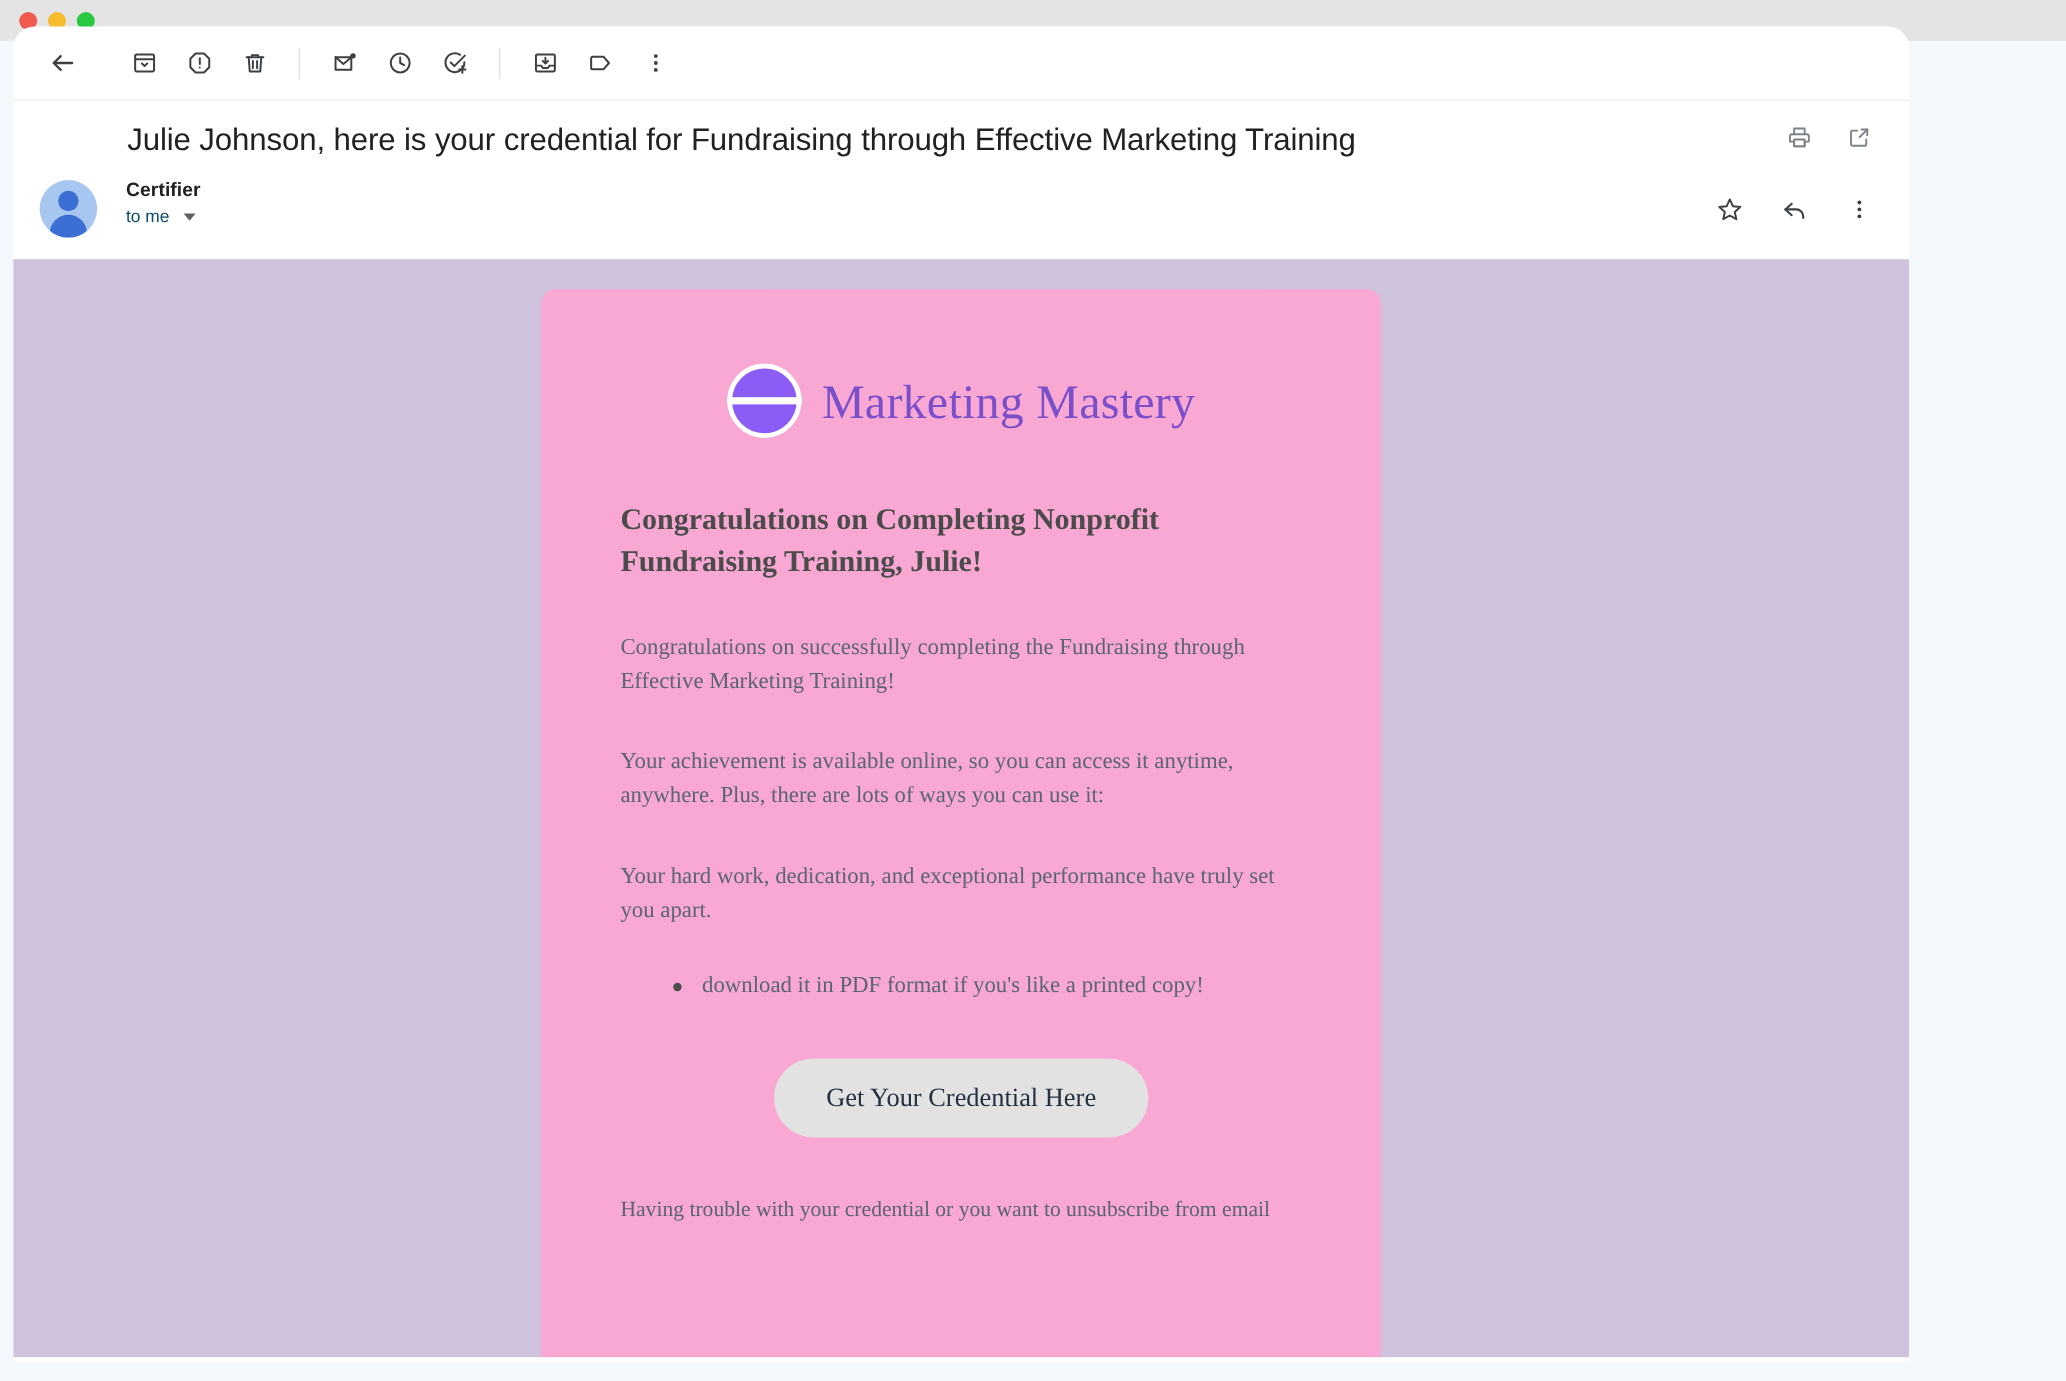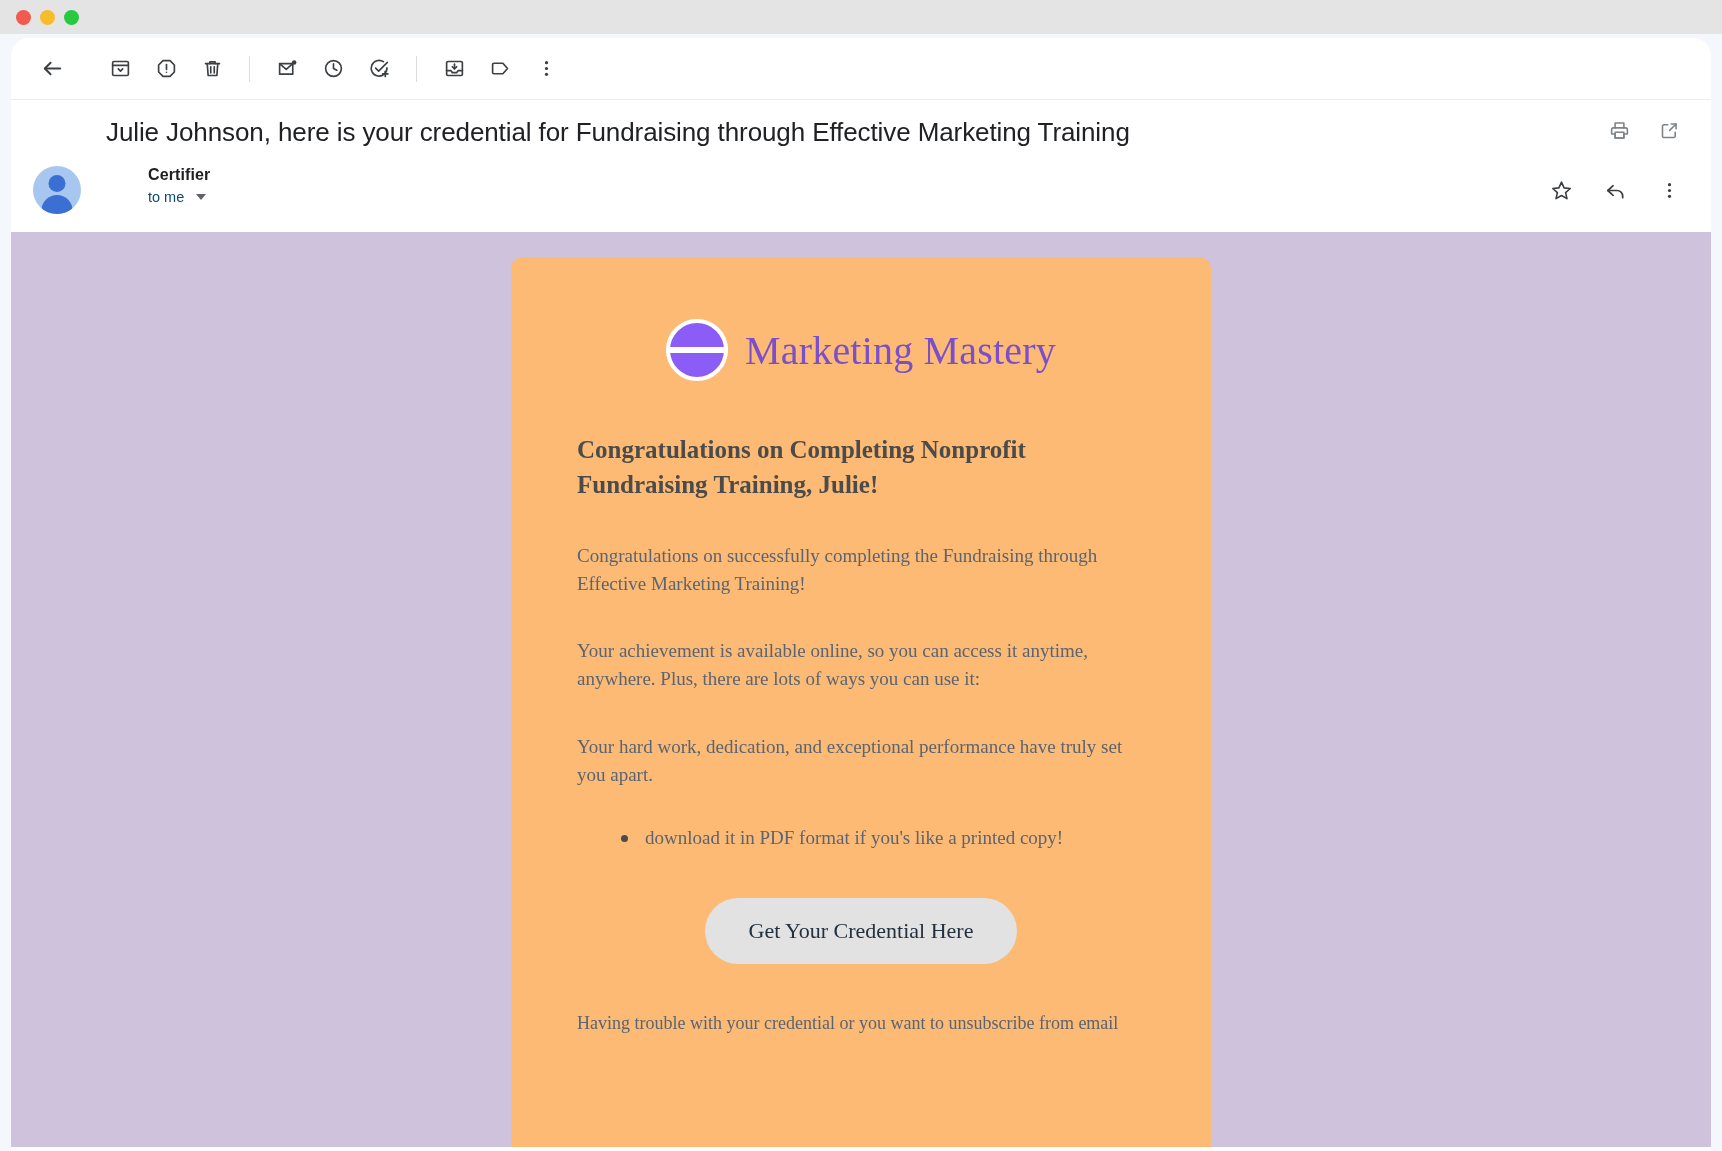--- a/index.html
+++ b/index.html
@@ -34,23 +34,23 @@
   .traffic-light {
     width: 15px;
     height: 15px;
     border-radius: 50%;
     display: block;
   }
 
   
   #mail-panel {
     position: absolute;
-    top: 38px;
+    top: 22px;
     left: 11px;
-    width: 1700px;
+    width: 1580px;
     height: 1113px;
     background: #ffffff;
     border-radius: 18px 18px 0 0;
     overflow: hidden;
   }
 
   
   #toolbar {
     position: relative;
     height: 62px;
@@ -150,21 +150,21 @@
   #avatar .av-body {
     position: absolute;
     left: 50%;
     top: 29px;
     transform: translateX(-50%);
     width: 31px; height: 22px;
     border-radius: 16px 16px 0 0;
     background: #3b6fd4;
   }
   #sender-text {
-    margin-left: 67px;
+    margin-left: 24px;
     margin-top: 2px;
     display: flex;
     flex-direction: column;
     gap: 5px;
   }
   #sender-name {
     font-size: 16px;
     font-weight: 700;
     color: #202124;
     letter-spacing: 0.1px;
@@ -201,21 +201,21 @@
     overflow: hidden;
   }
 
   #email-card {
     position: absolute;
     left: 50%;
     transform: translateX(-50%);
     top: 25px;
     width: 700px;
     min-height: 890px;
-    background: #fdba74;
+    background: #f9a8d4;
     border-radius: 12px 12px 0 0;
     padding: 62px 66px 40px 66px;
   }
 
   
   #brand-lockup {
     display: flex;
     align-items: center;
     justify-content: center;
     gap: 17px;

